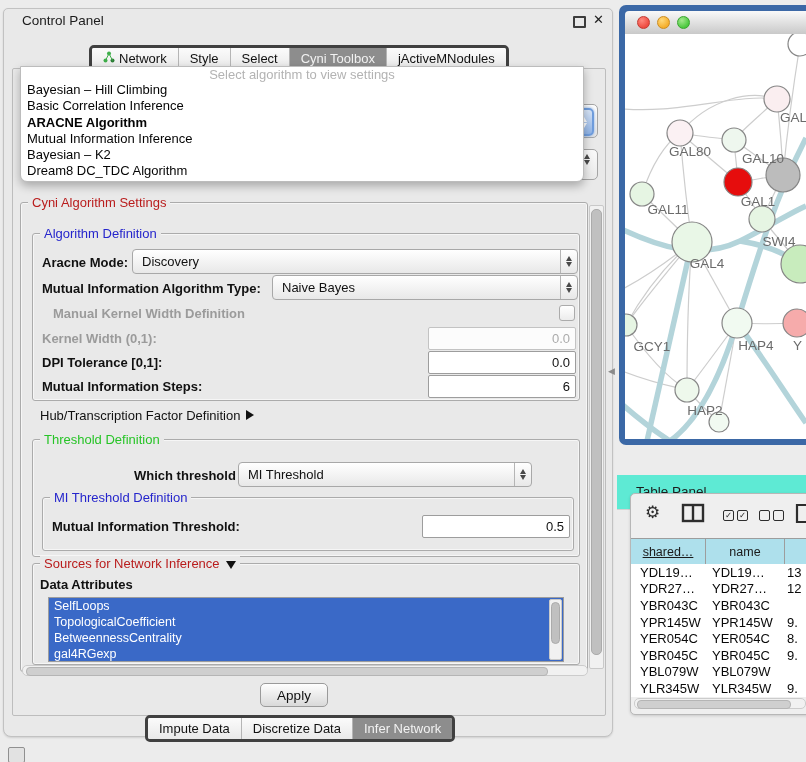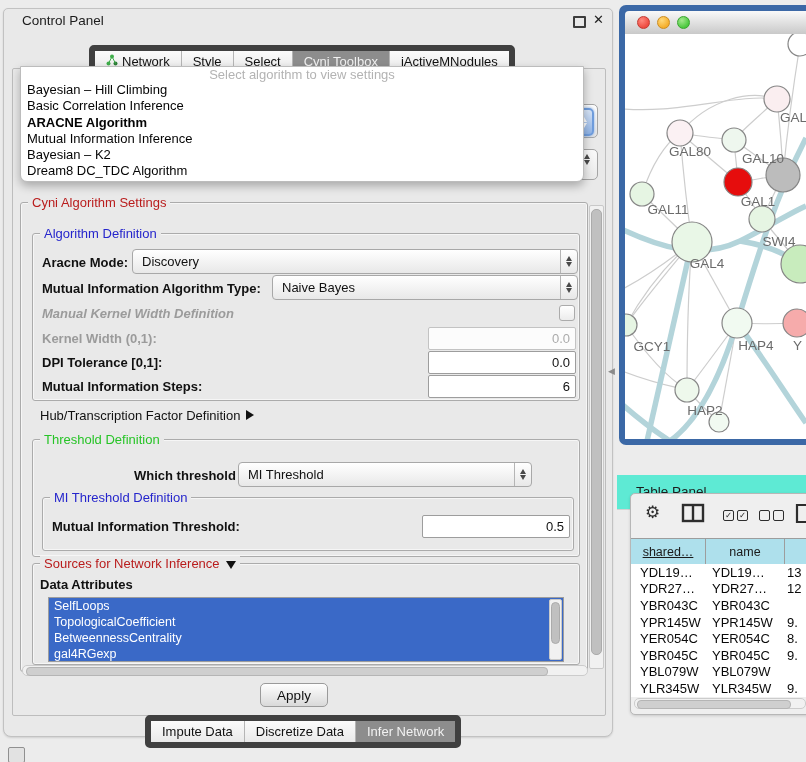--- a/index.html
+++ b/index.html
@@ -8,21 +8,21 @@
   .abs{position:absolute;}
 
   
   #control-panel{left:3px;top:8px;width:608px;height:727px;background:#e9e9e9;
     border:1px solid #c2c2c2;border-radius:5px 5px 8px 8px;box-shadow:0 1px 2px rgba(0,0,0,.12);}
   .cp-title{left:18px;top:4px;font-size:13.5px;color:#1c1c1c;}
   .win-restore{right:26px;top:7px;width:9px;height:8px;border:2px solid #3c3c3c;border-radius:1px;}
   .win-close{right:8px;top:3px;font-size:13px;font-weight:bold;color:#222;}
 
   
-  .tabbar{display:inline-flex;border:6px solid #404040;border-radius:5px;overflow:hidden;background:#f4f4f4;}
+  .tabbar{display:inline-flex;border:3px solid #404040;border-radius:5px;overflow:hidden;background:#f4f4f4;}
   .tab{padding:3px 11px;font-size:13px;color:#111;background:linear-gradient(#fbfbfb,#e9e9e9);border-left:1px solid #b5b5b5;display:flex;align-items:center;gap:4px;white-space:nowrap;}
   .tab:first-child{border-left:none;}
   .tab.sel{background:#8d8d8d;color:#f2f2f2;}
   #top-tabs{left:85px;top:36px;}
   #bottom-tabs{left:141px;top:706px;}
 
   
   #inner-panel{left:8px;top:59px;width:592px;height:646px;border:1px solid #bdbdbd;background:#e9e9e9;border-radius:2px;}
 
   
@@ -188,21 +188,21 @@
         </span>
     </div>
     <div class="abs lbl b" style="left:38px;top:272px;">Mutual Information Algorithm Type:</div>
     <div class="abs combo" style="left:268px;top:266px;width:304px;height:23px;">
       <span class="combo-text">Naive Bayes</span>
       <span class="stepper">
           <span class="tri-up"></span>
           <span class="tri-dn"></span>
         </span>
     </div>
-    <div class="abs lbl b dis" style="left:38px;top:297px;font-style:italic;">Manual Kernel Width Definition</div>
+    <div class="abs lbl b dis" style="left:49px;top:297px;">Manual Kernel Width Definition</div>
     <div class="abs checkbox" style="left:555px;top:296px;"></div>
     <div class="abs lbl b dis" style="left:38px;top:322px;">Kernel Width (0,1):</div>
     <div class="abs field dis" style="left:424px;top:318px;width:146px;height:21px;">
       <span>0.0</span>
     </div>
     <div class="abs lbl b" style="left:38px;top:346px;">DPI Tolerance [0,1]:</div>
     <div class="abs field" style="left:424px;top:342px;width:146px;height:21px;">
       <span>0.0</span>
     </div>
     <div class="abs lbl b" style="left:38px;top:370px;">Mutual Information Steps:</div>

